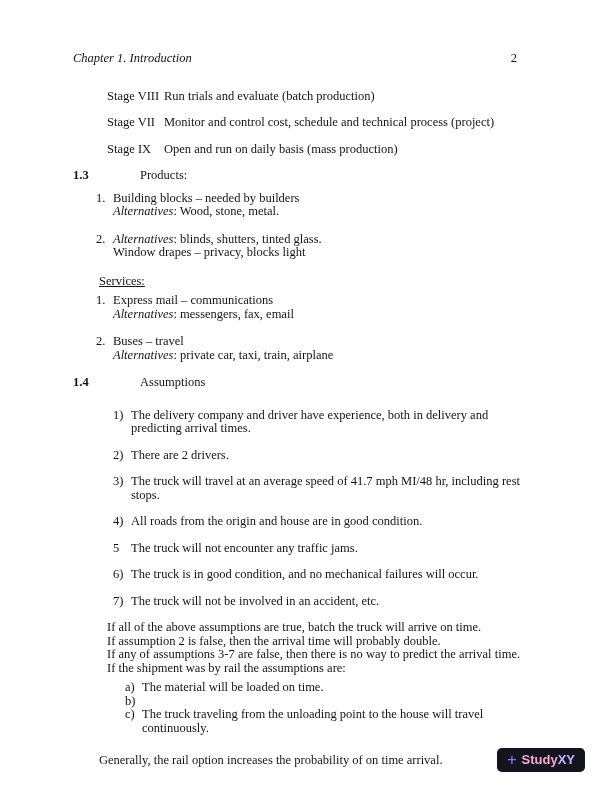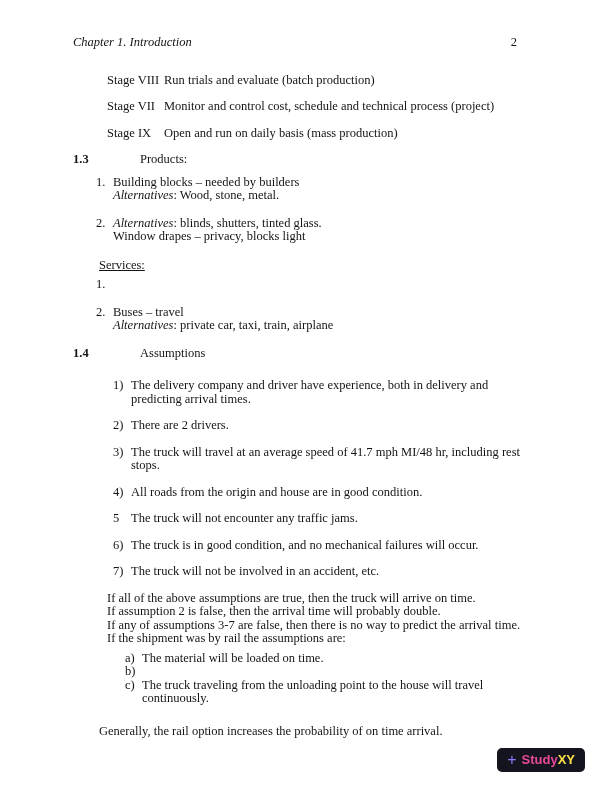--- a/index.html
+++ b/index.html
@@ -2,21 +2,21 @@
 <html><head>
 <meta charset="utf-8">
 <style>
   html, body { margin: 0; padding: 0; background: #ffffff; }
   .page {
     position: relative;
     width: 612px;
     height: 792px;
     background: #ffffff;
     box-sizing: border-box;
-    padding: 36px 73px 0 73px;
+    padding: 52px 73px 0 73px;
     font-family: "Liberation Serif", serif;
     font-size: 12.5px;
     line-height: 13.5px;
     color: #141414;
     overflow: hidden;
   }
   .pg-header {
     display: flex;
     justify-content: space-between;
     align-items: baseline;
@@ -64,22 +64,22 @@
     border-radius: 5px;
     padding: 0 10px;
     font-family: "Liberation Sans", sans-serif;
   }
   .logo-plus {
     color: #8a7bff;
     font-size: 16px;
     font-weight: 400;
     line-height: 1;
   }
-  .logo-text { font-size: 13px; font-weight: bold; color: #ec4899; line-height: 1; }
-  .logo-text-xy { font-size: 13px; font-weight: bold; color: #fde047; line-height: 1; }
+  .logo-text { font-size: 13px; font-weight: bold; color: #f9a8d4; line-height: 1; }
+  .logo-text-xy { font-size: 13px; font-weight: bold; color: #c4b5fd; line-height: 1; }
 </style>
 </head>
 <body>
 
 <div class="page">
 
   <div class="pg-header">
     <span class="chapter">Chapter 1.  Introduction</span>
     <span class="pagenum">2</span>
   </div>
@@ -118,20 +118,24 @@
       <span>
         <div><span class="ital">Alternatives</span><span>: blinds, shutters, tinted glass.</span></div>
         <div>Window drapes – privacy, blocks light</div>
       </span>
     </div>
 
     <div class="services-label">Services:</div>
 
     <div class="plist-item">
       <span class="plist-num">1.</span>
+      <span>
+        <div>Express mail – communications</div>
+        <div><span class="ital">Alternatives</span><span>: messengers, fax, email</span></div>
+      </span>
     </div>
 
     <div class="plist-item">
       <span class="plist-num">2.</span>
       <span>
         <div>Buses – travel</div>
         <div><span class="ital">Alternatives</span><span>: private car, taxi, train, airplane</span></div>
       </span>
     </div>
   </div>
@@ -165,21 +169,21 @@
     <div class="assume-item">
       <span class="assume-num">6)</span>
       <span class="assume-text">The truck is in good condition, and no mechanical failures will occur.</span>
     </div>
     <div class="assume-item">
       <span class="assume-num">7)</span>
       <span class="assume-text">The truck will not be involved in an accident, etc.</span>
     </div>
 
     <div class="para">
-      <div>If all of the above assumptions are true, then the truck will arrive on time.</div>
+      <div>If all of the above assumptions are true, batch the truck will arrive on time.</div>
       <div>If assumption 2 is false, then the arrival time will probably double.</div>
       <div>If any of assumptions 3-7 are false, then there is no way to predict the arrival time.</div>
       <div>If the shipment was by rail the assumptions are:</div>
     </div>
 
     <div class="rail-block">
       <div class="rail">
         <span class="rail-num">a)</span>
         <span>The material will be loaded on time.</span>
       </div>

